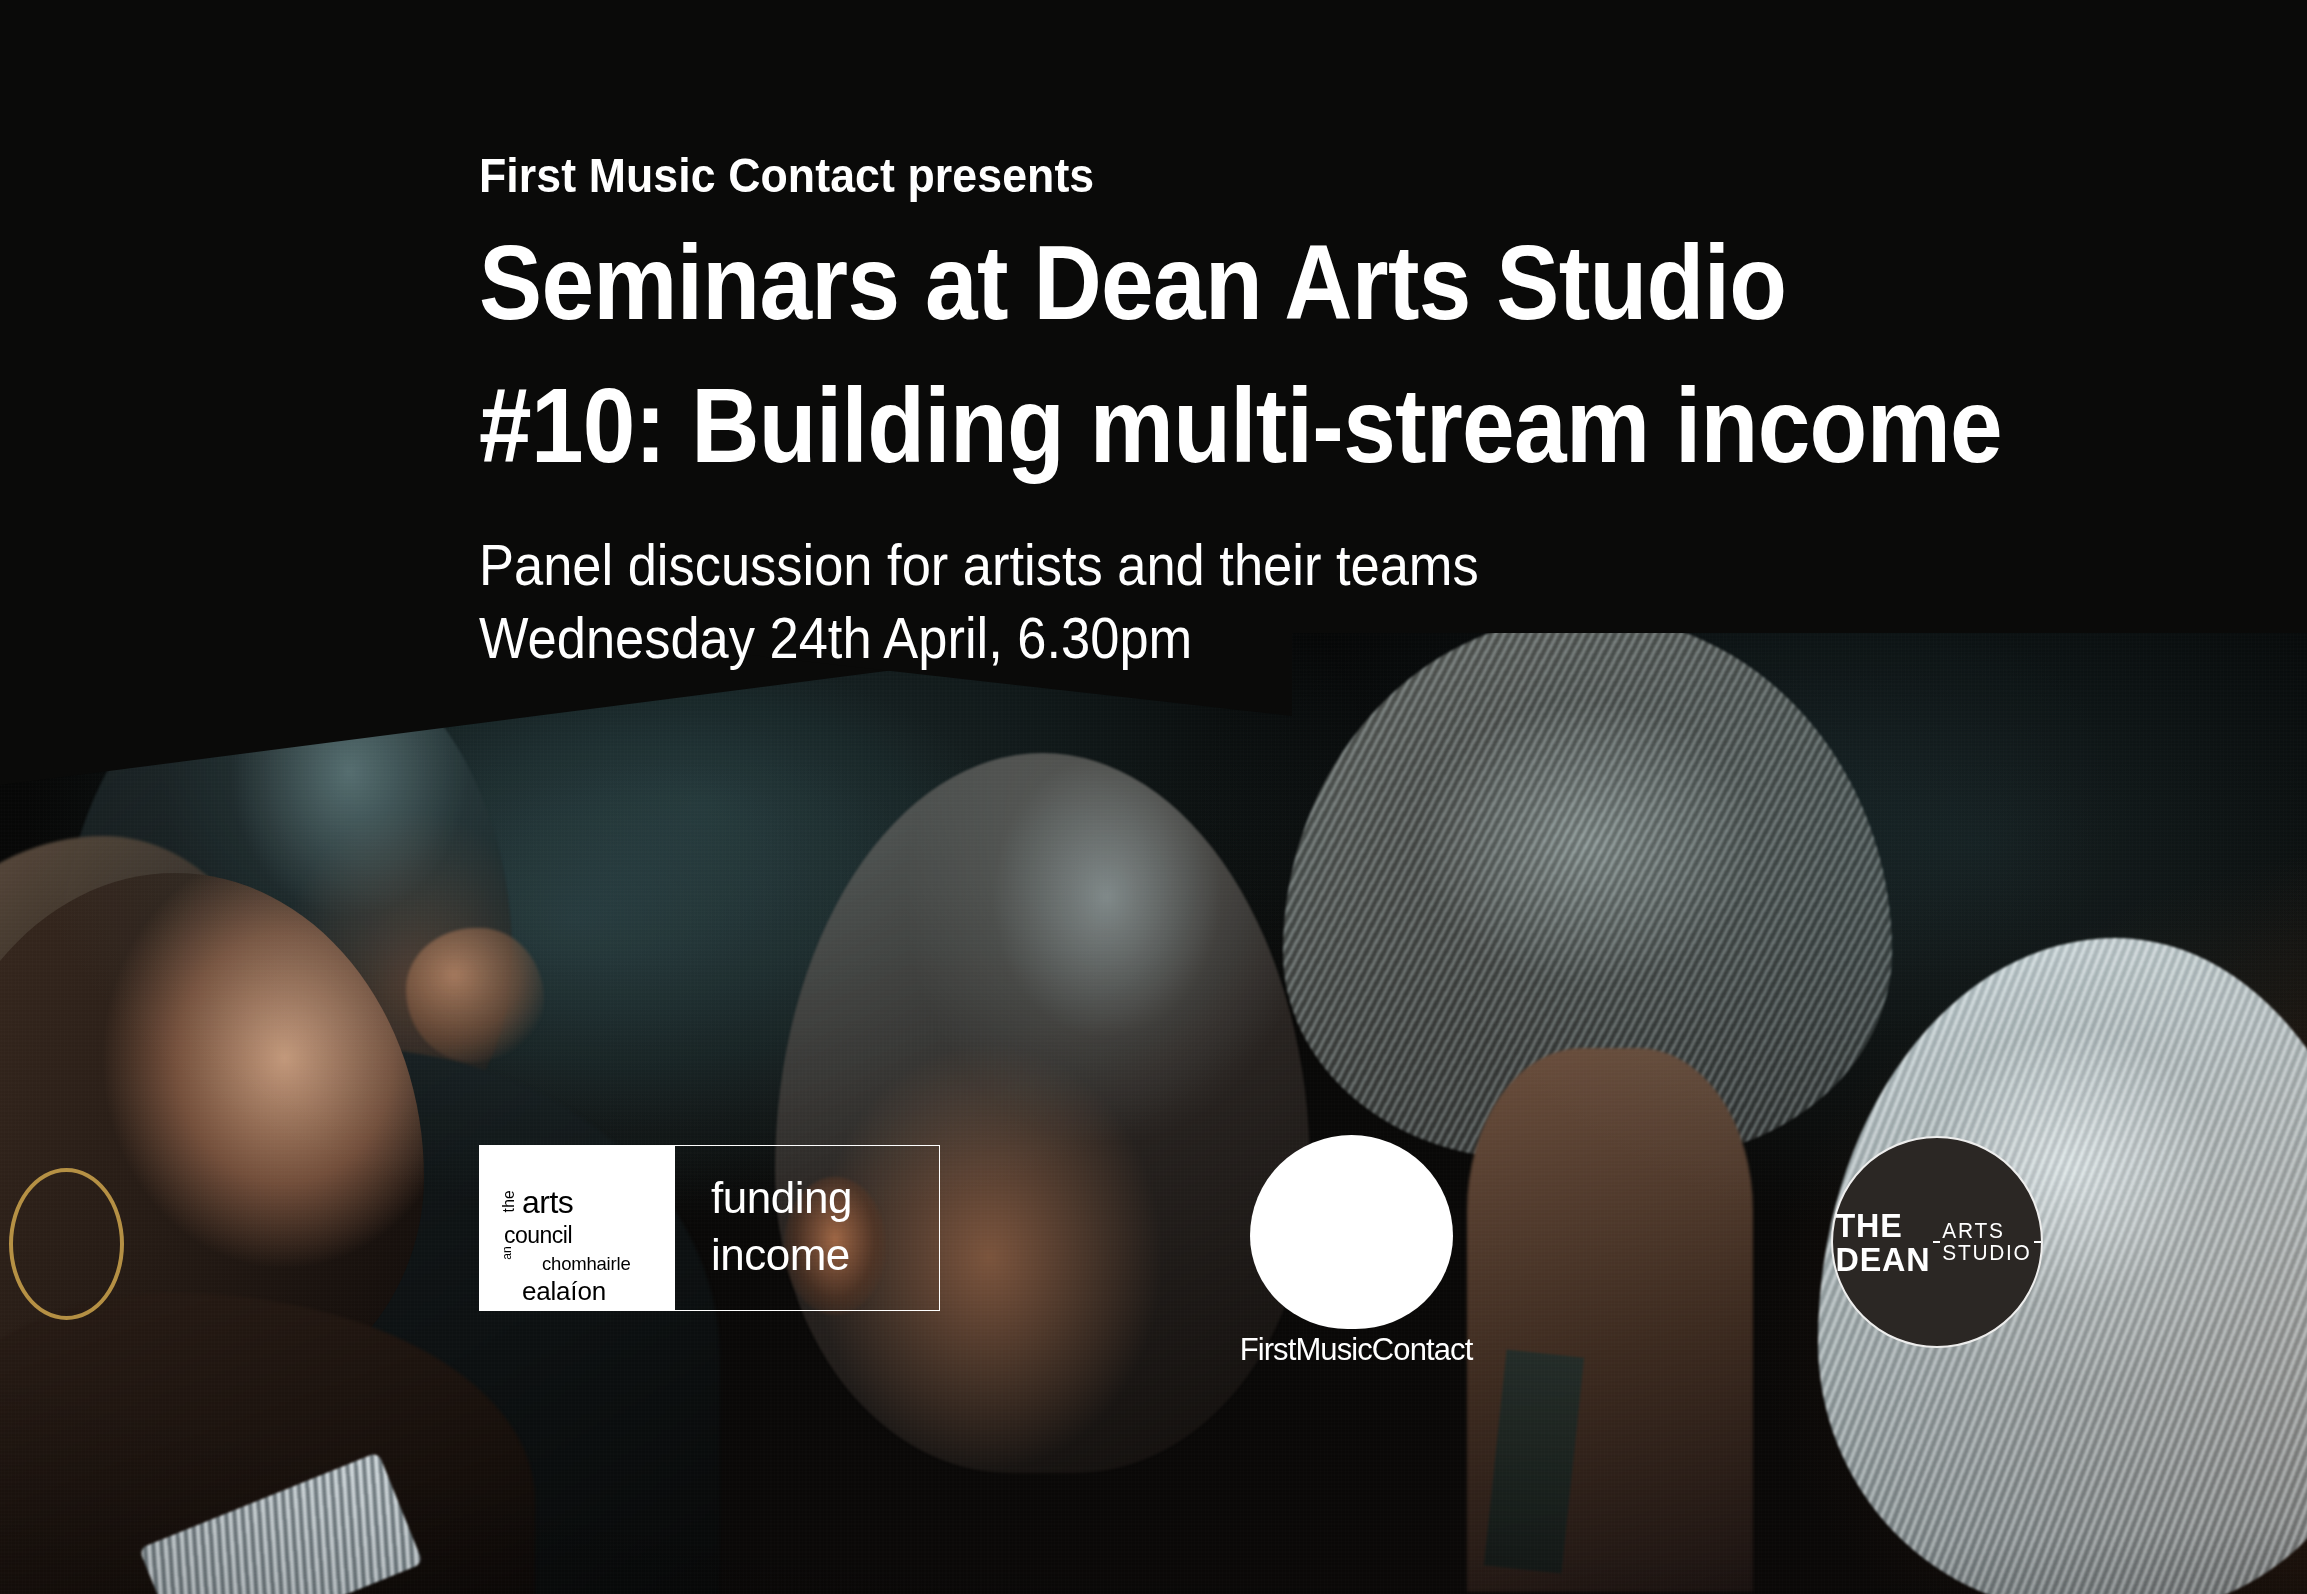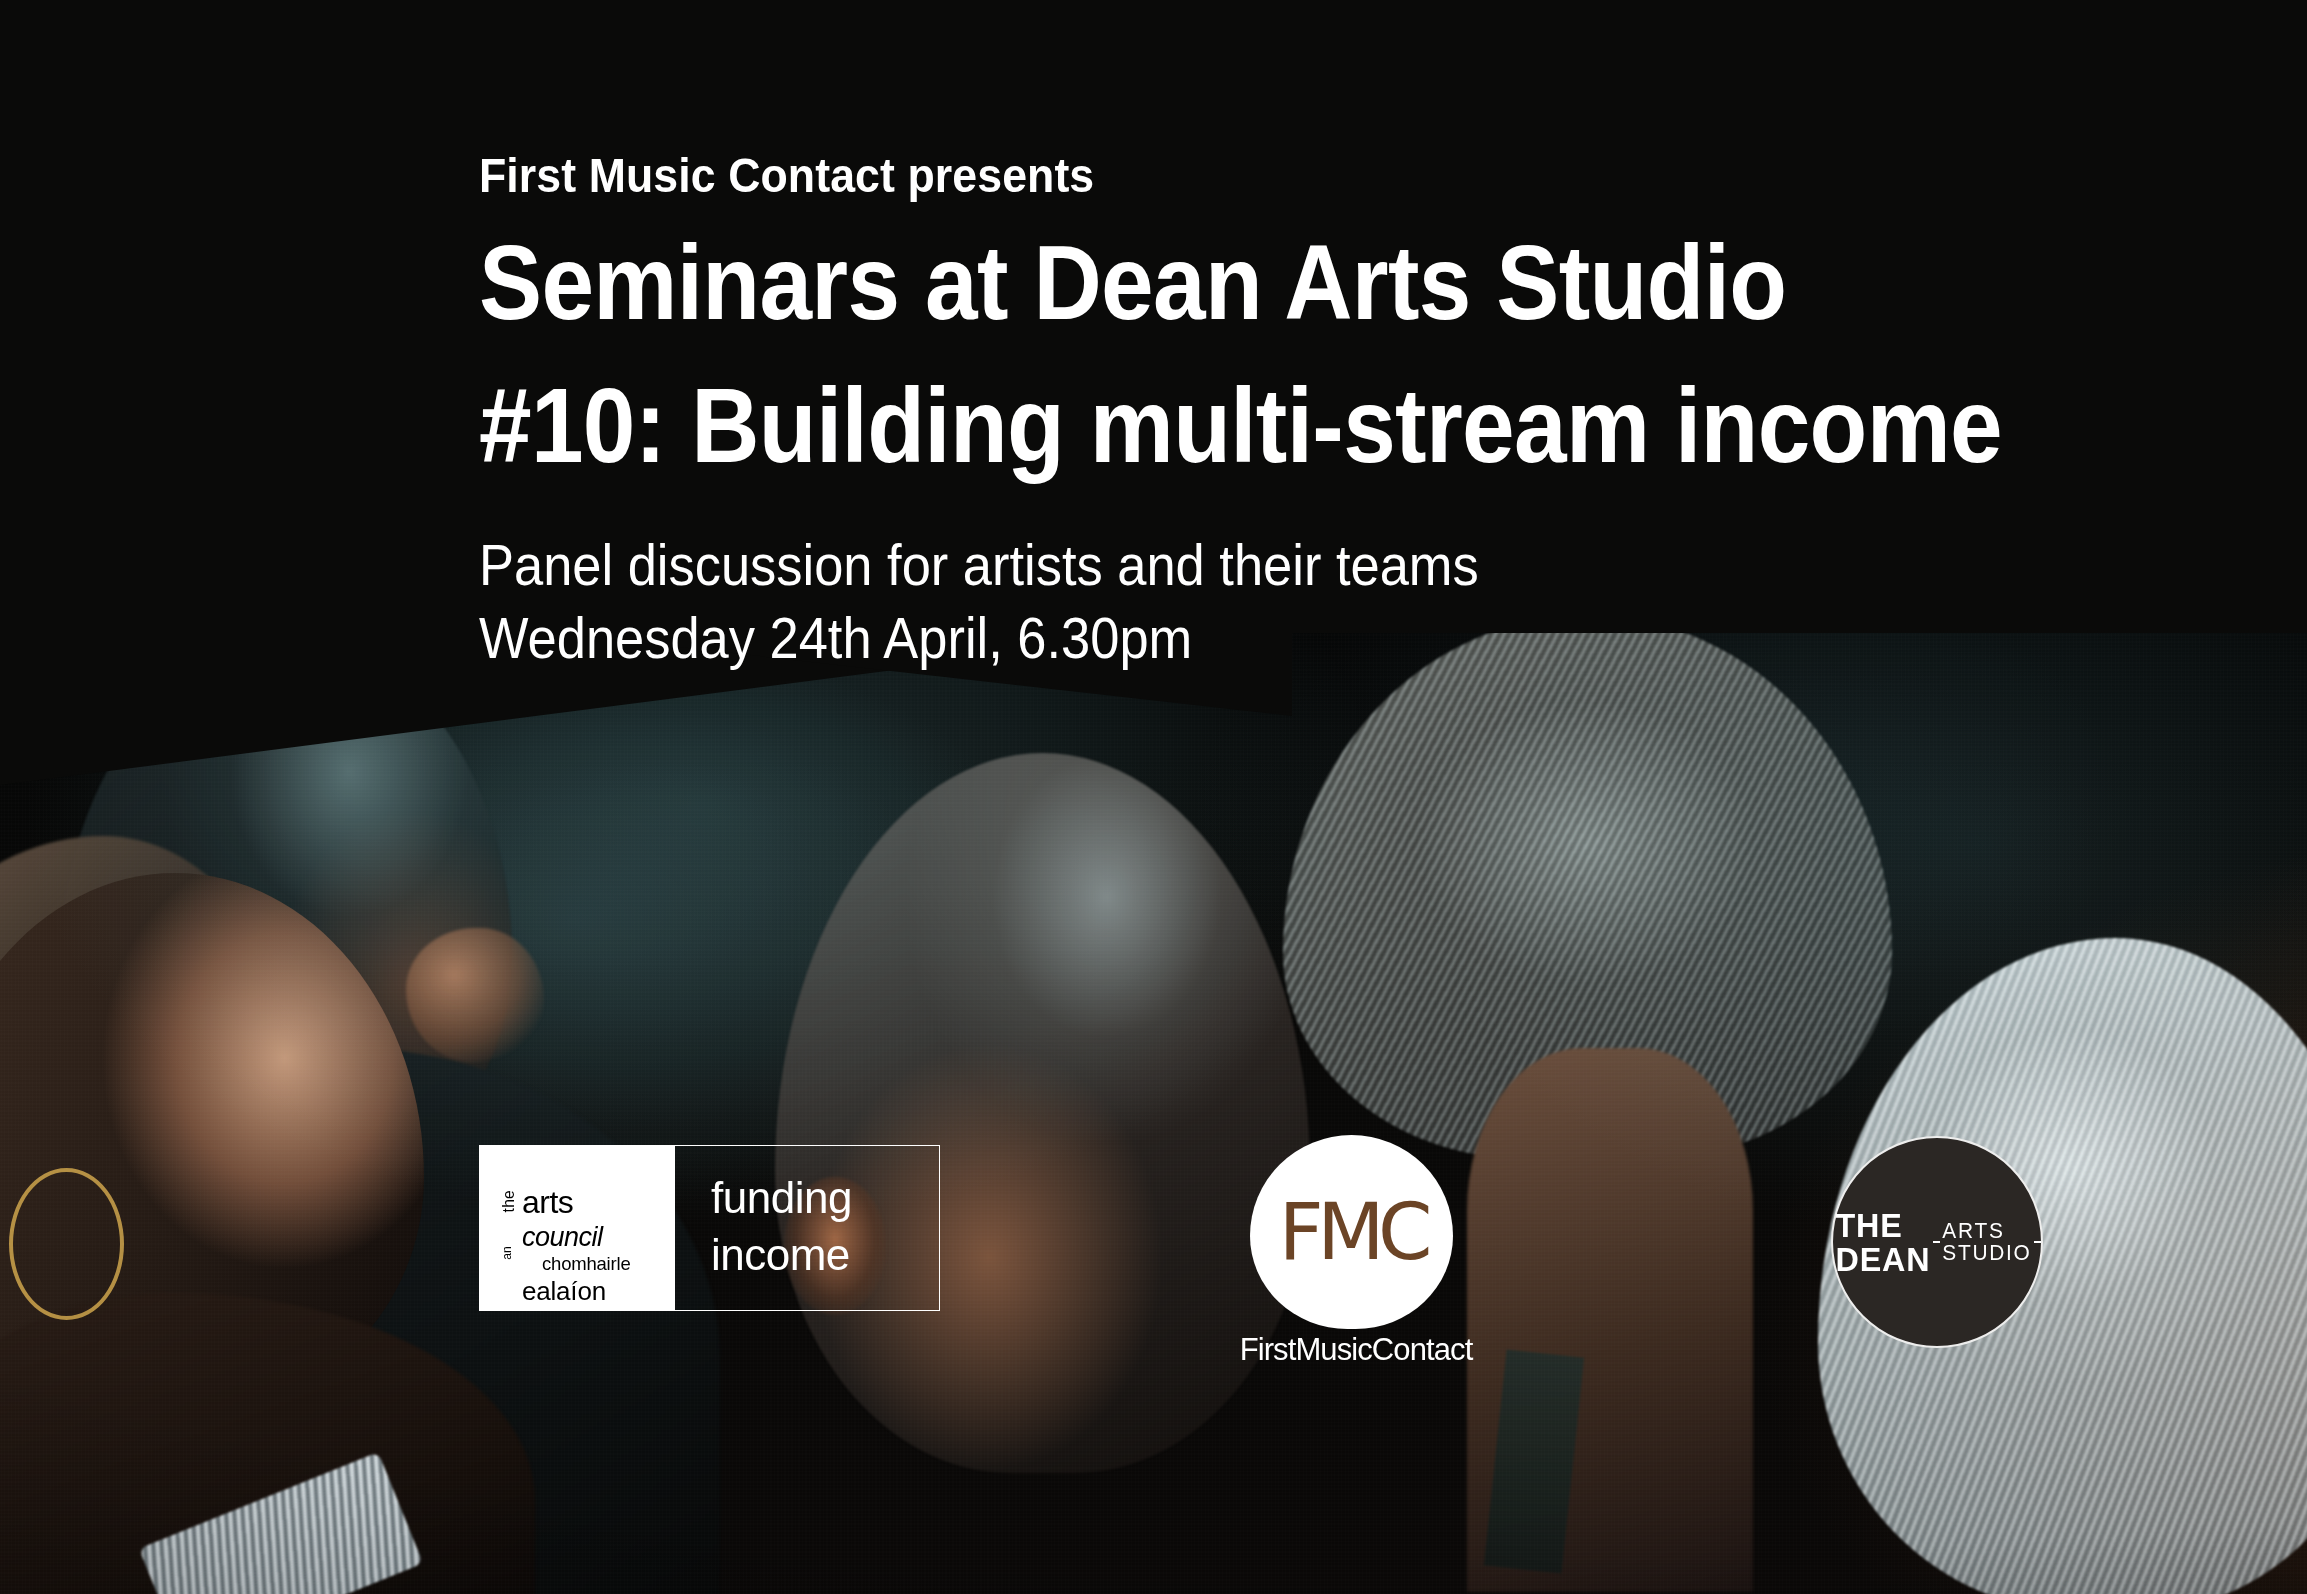--- a/index.html
+++ b/index.html
@@ -224,21 +224,21 @@
     position:absolute;
     writing-mode:vertical-rl;
     transform:rotate(180deg);
     font-size:15.7px;font-weight:400;line-height:1;
     letter-spacing:0.2px;
   }
   .ac-rot.the{left:21px;top:44px;}
   .ac-rot.an{left:21px;top:100px;font-size:12px;}
   .ac-w{position:absolute;font-weight:400;line-height:1;}
   .ac-w.arts{left:42px;top:40px;font-size:32px;letter-spacing:-0.5px;}
-  .ac-w.council{left:42px;top:78px;font-size:27px;letter-spacing:-0.5px;font-style:italic;}
+  .ac-w.council{left:24px;top:78px;font-size:23px;letter-spacing:-0.5px;}
   .ac-w.chom{left:42px;top:109px;font-size:18.5px;letter-spacing:-0.2px;margin-left:20px;}
   .ac-w.eala{left:42px;top:132px;font-size:26px;letter-spacing:-0.2px;}
   .ac-right{
     flex:1;position:relative;background:transparent;
     border-left:1.8px solid #ffffff;
   }
   .ac-fw{position:absolute;left:20px;color:#fff;font-weight:400;line-height:1;margin-left:16px;}
   .ac-fw.funding{top:30px;font-size:44px;letter-spacing:-0.5px;}
   .ac-fw.music{top:87px;font-size:44px;letter-spacing:-0.5px;}
 
@@ -342,21 +342,20 @@
         <span class="ac-w eala">ealaíon</span>
       </div>
       <div class="ac-right">
         <span class="ac-fw funding">funding</span>
         <span class="ac-fw music">income</span>
       </div>
     </div>
 
     <div class="fmc">
       <div class="fmc-circle"></div>
-      <div class="fmc-mono">FMC</div>
       <div class="fmc-word">FirstMusicContact</div>
     </div>
 
     <div class="dean">
       <div class="dean-1">THE DEAN</div>
       <div class="dean-rule"></div>
       <div class="dean-2">ARTS STUDIO</div>
       <div class="dean-rule"></div>
     </div>
 

